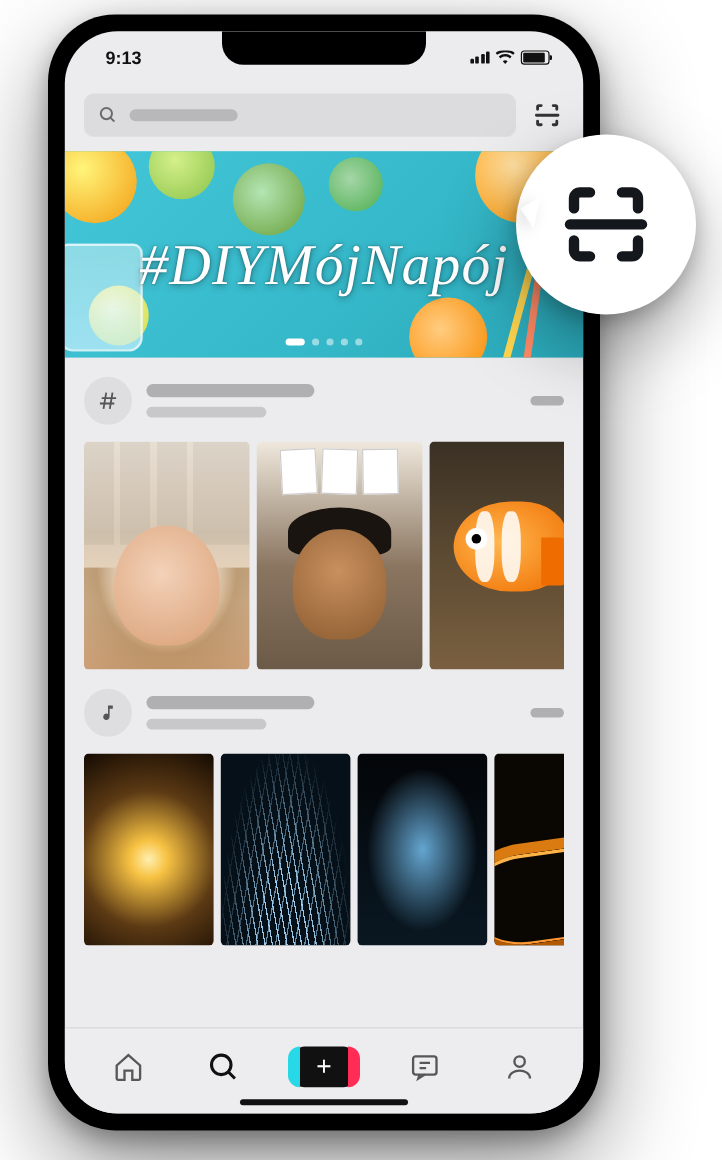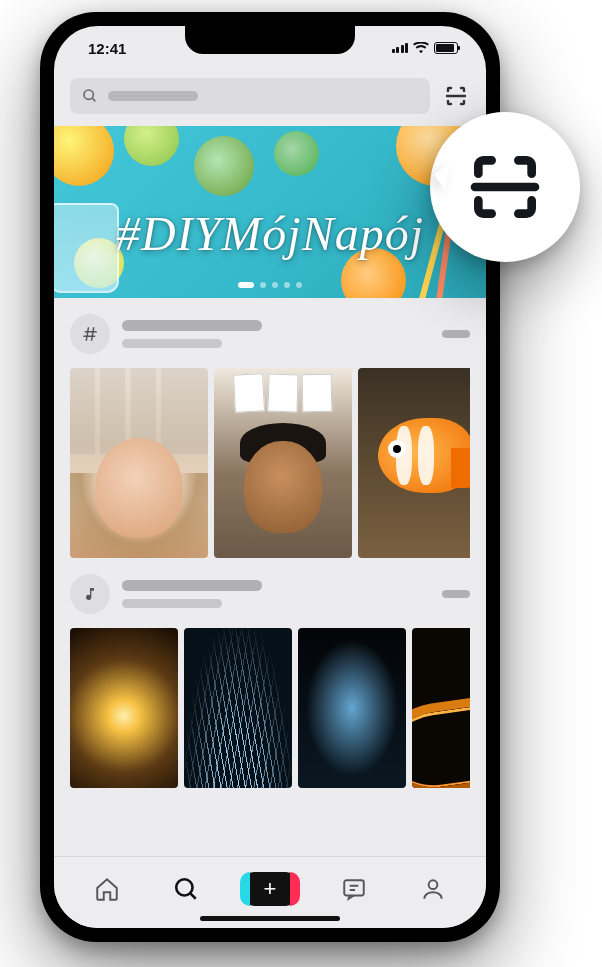--- a/index.html
+++ b/index.html
@@ -117,21 +117,20 @@
   .banner .straw.s2 { right:38px; bottom:-10px; transform:rotate(8deg); background:#ff8a65; }
   .banner .title {
     position: absolute; left:0; right:0; top:55%; transform:translateY(-50%);
     text-align: center;
     font-family: "Brush Script MT", cursive;
     font-size: 48px;
     font-style: italic;
     color: #fff;
     text-shadow: 0 2px 6px rgba(0,0,0,.35), 0 0 2px rgba(0,0,0,.4);
     letter-spacing: 1px;
-    margin-top: 12px;
   }
   .banner .dots {
     position:absolute; left:0; right:0; bottom:10px;
     display:flex; justify-content:center; gap:6px;
   }
   .banner .dots i {
     width:6px;height:6px; border-radius:50%; background:rgba(255,255,255,.5);
   }
   .banner .dots i:first-child { width:16px; border-radius:3px; background:#fff; }
 
@@ -254,21 +253,21 @@
   svg { display:block; }
 </style>
 </head>
 <body>
 
 <div class="phone">
   <div class="screen">
     <div class="notch"></div>
 
     <div class="status">
-      <span>12:41</span>
+      <span>9:13</span>
       <div class="right">
         <span class="signal">
             <i></i>
             <i></i>
             <i></i>
             <i></i>
           </span>
         <svg class="wifi" viewBox="0 0 24 16" fill="#111">
             <path d="M12 16l3-3.5c-1.8-1.6-4.2-1.6-6 0L12 16zm-6-7c3.3-3 8.7-3 12 0l2-2.3C15.6 2.6 8.4 2.6 4 6.7L6 9zm-4-4.6C7 .1 17 .1 22 4.4l2-2.3C17.8-3 6.2-3 0 2.1l2 2.3z"></path>
           </svg>

